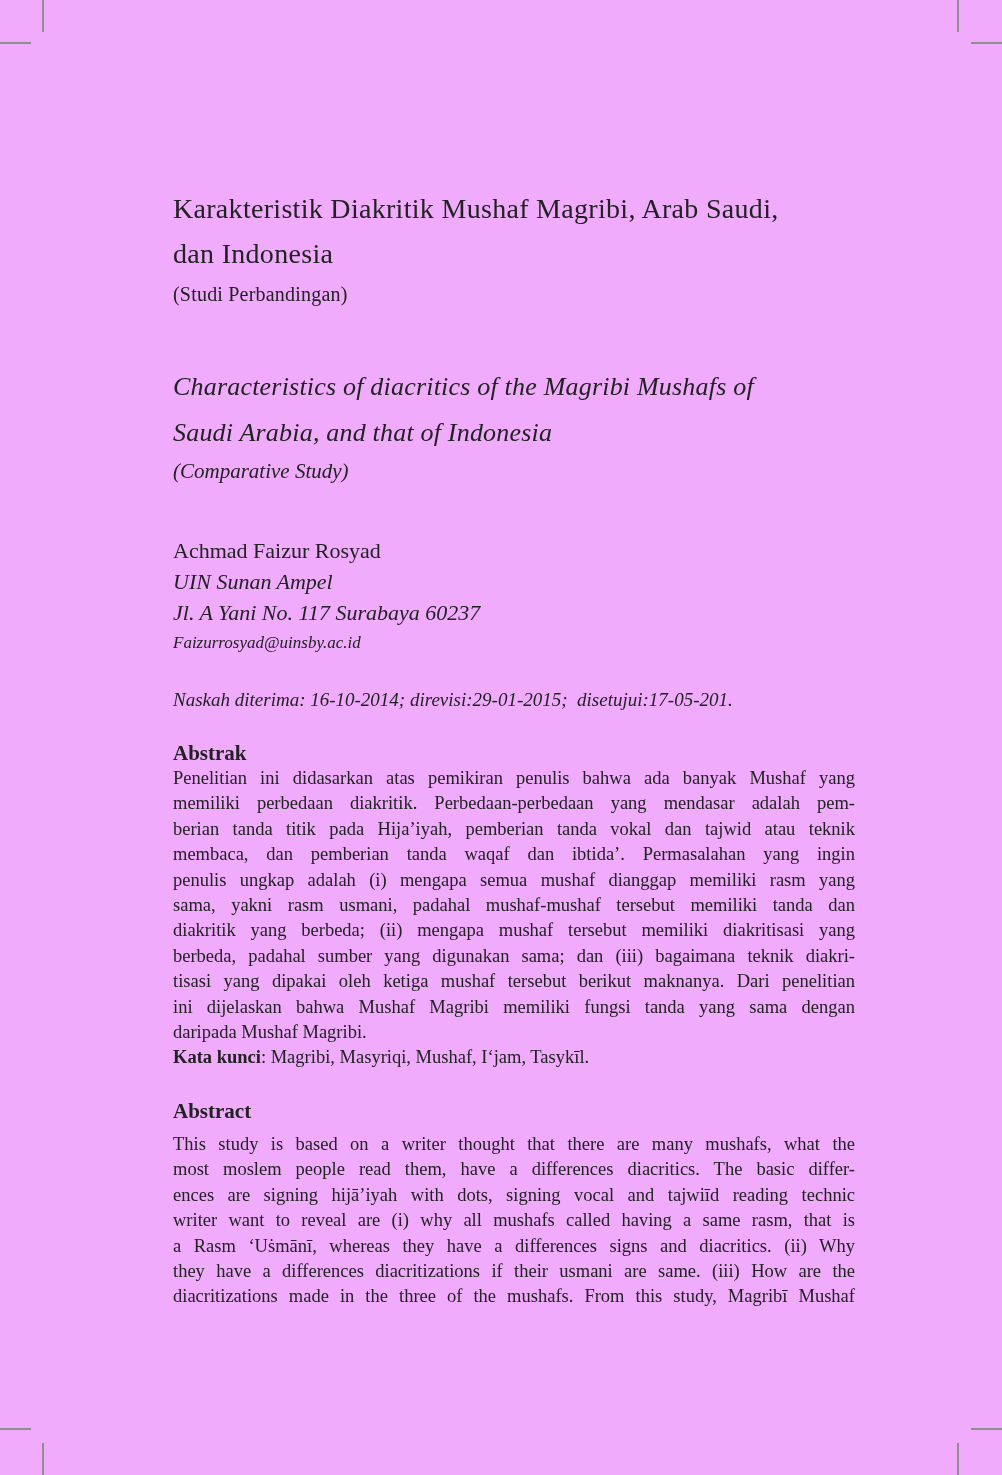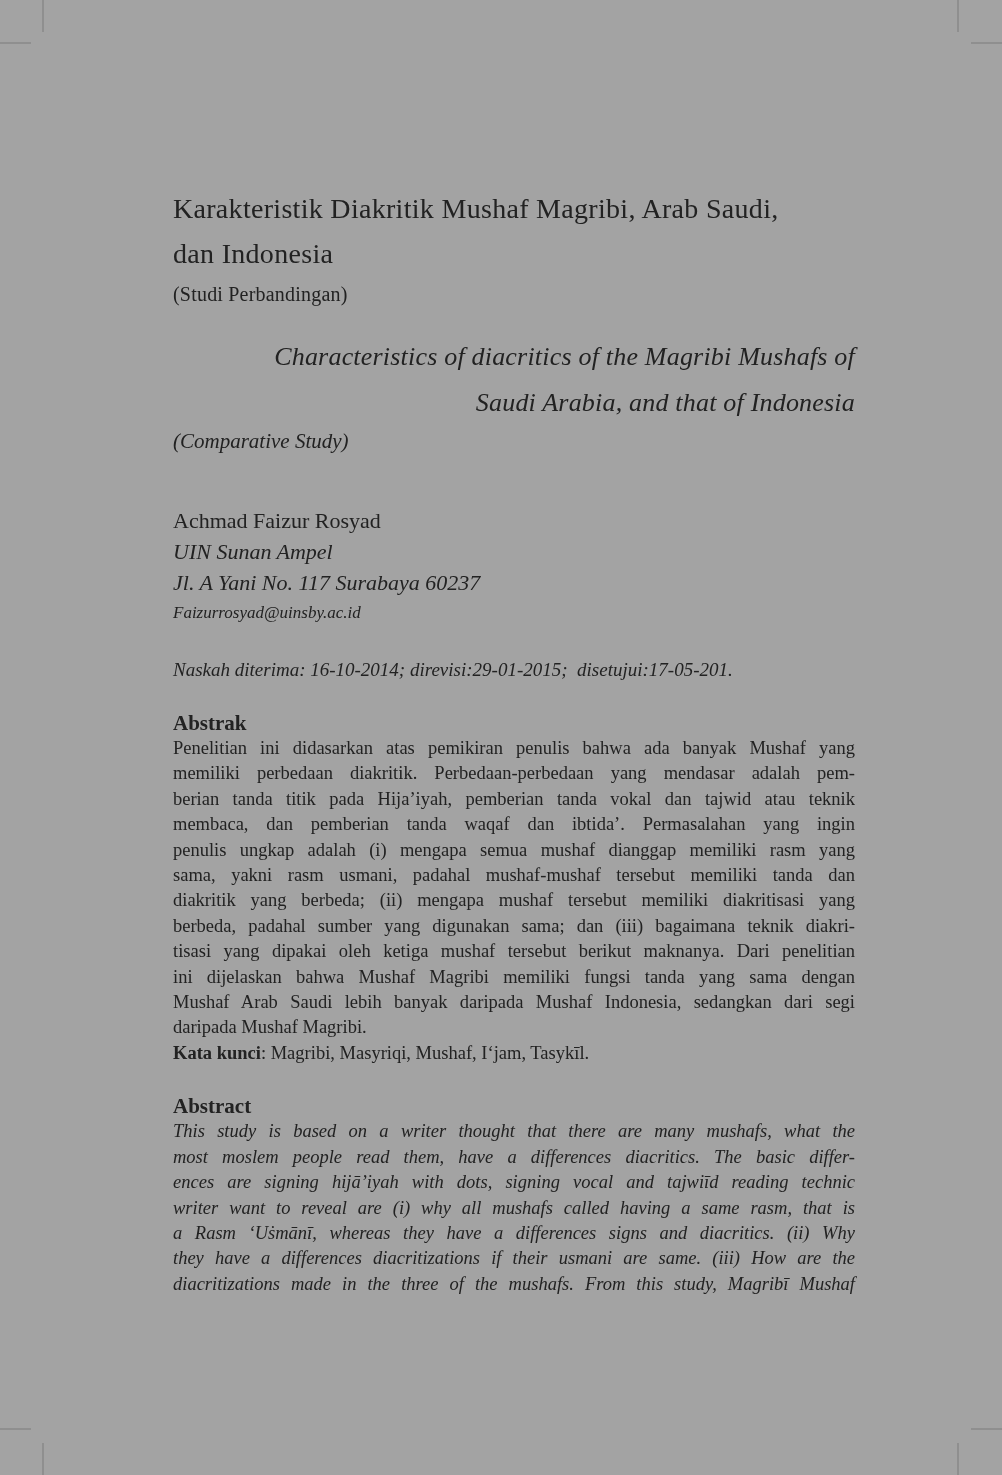--- a/index.html
+++ b/index.html
@@ -4,21 +4,21 @@
 <style>
   html, body {
     margin: 0;
     padding: 0;
     background: #ffffff;
   }
   .page {
     position: relative;
     width: 1002px;
     height: 1475px;
-    background: #a3a3a3;
+    background: #f0abfc;
     overflow: hidden;
     font-family: "Liberation Serif", serif;
     color: #222222;
   }
   
   .crop {
     position: absolute;
     background: #8f8f8f;
   }
   .crop.v { width: 2px; height: 32px; }
@@ -46,26 +46,25 @@
     font-weight: normal;
     letter-spacing: 0.3px;
   }
   .subtitle-id {
     font-size: 20px;
     line-height: 36px;
     letter-spacing: 0.2px;
   }
 
   .title-en {
-    margin-top: 22px;
+    margin-top: 52px;
     font-size: 26px;
     line-height: 46px;
     font-style: italic;
     letter-spacing: 0.2px;
-    text-align: right;
   }
   .subtitle-en {
     font-size: 21px;
     line-height: 30px;
     font-style: italic;
   }
 
   .author-block {
     margin-top: 49px;
     font-size: 22px;
@@ -102,21 +101,21 @@
     text-align: justify;
     text-align-last: justify;
   }
   .paragraph .line.last {
     text-align-last: left;
   }
   .paragraph.justify-last .line.last {
     text-align-last: justify;
   }
   .paragraph.italic {
-    font-style: italic;
+    margin-top: 8px;
   }
 
   .keywords-line {
     font-size: 18.5px;
     line-height: 25.4px;
   }
   .keywords-label { font-weight: bold; }
 </style>
 </head>
 <body>
@@ -160,21 +159,20 @@
         <div class="line">Penelitian ini didasarkan atas pemikiran penulis bahwa ada banyak Mushaf yang</div>
         <div class="line">memiliki perbedaan diakritik. Perbedaan-perbedaan yang mendasar adalah pem-</div>
         <div class="line">berian tanda titik pada Hija’iyah, pemberian tanda vokal dan tajwid atau teknik</div>
         <div class="line">membaca, dan pemberian tanda waqaf dan ibtida’. Permasalahan yang ingin</div>
         <div class="line">penulis ungkap adalah (i) mengapa semua mushaf dianggap memiliki rasm yang</div>
         <div class="line">sama, yakni rasm usmani, padahal mushaf-mushaf tersebut memiliki tanda dan</div>
         <div class="line">diakritik yang berbeda; (ii) mengapa mushaf tersebut memiliki diakritisasi yang</div>
         <div class="line">berbeda, padahal sumber yang digunakan sama; dan (iii) bagaimana teknik diakri-</div>
         <div class="line">tisasi yang dipakai oleh ketiga mushaf tersebut berikut maknanya. Dari penelitian</div>
         <div class="line">ini dijelaskan bahwa Mushaf Magribi memiliki fungsi tanda yang sama dengan</div>
-        <div class="line">Mushaf Arab Saudi lebih banyak daripada Mushaf Indonesia, sedangkan dari segi</div>
         <div class="line last">daripada Mushaf Magribi.</div>
       </div>
     <div class="keywords-line">
       <span class="keywords-label">Kata kunci</span><span>: Magribi, Masyriqi, Mushaf, Iʻjam, Tasykīl.</span>
     </div>
 
     <div class="section-heading">Abstract</div>
     <div class="paragraph italic justify-last">
         <div class="line">This study is based on a writer thought that there are many mushafs, what the</div>
         <div class="line">most moslem people read them, have a differences diacritics. The basic differ-</div>

